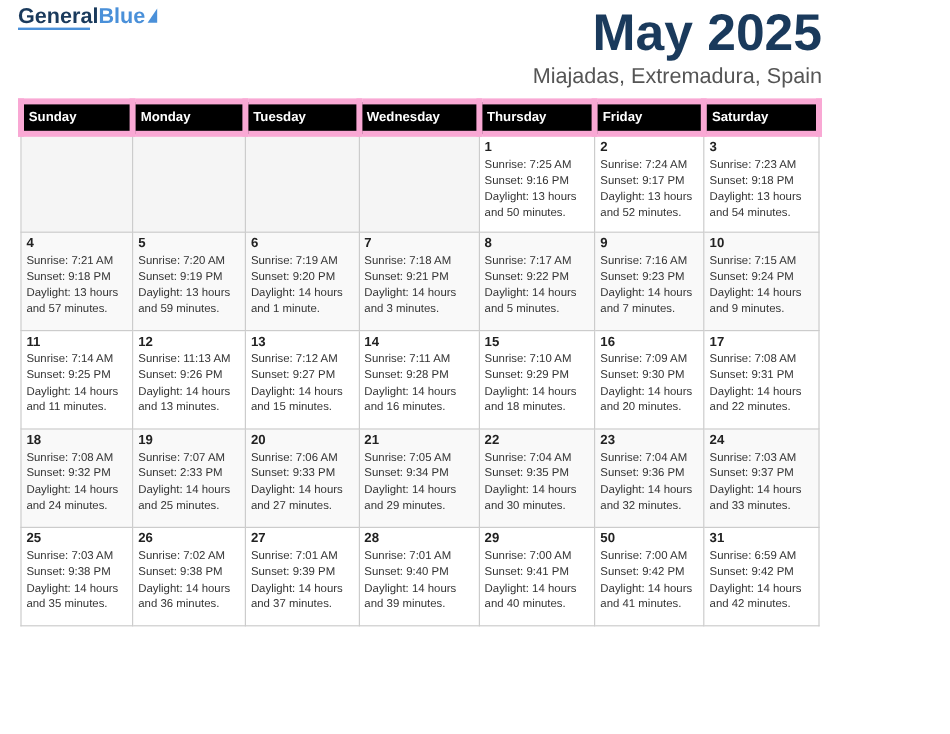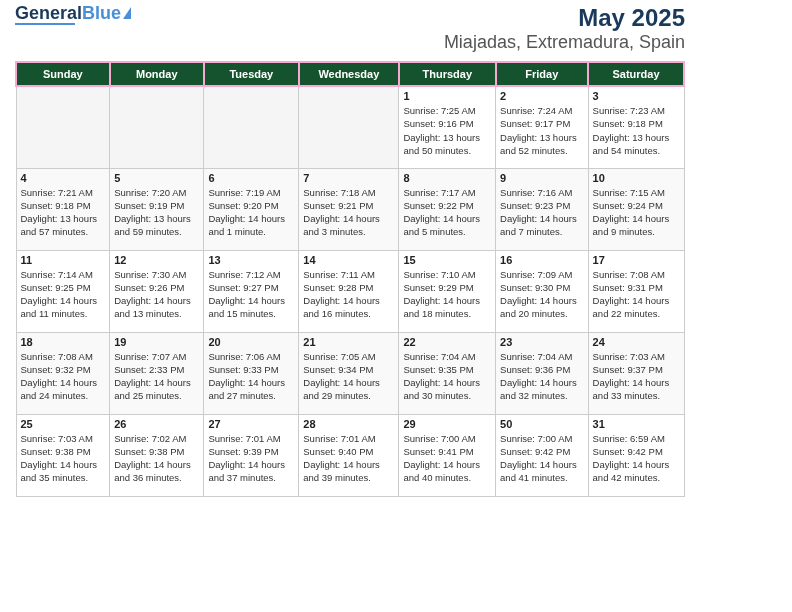--- a/index.html
+++ b/index.html
@@ -39,41 +39,41 @@
     .logo-line {
       width: 60px;
       height: 2px;
       background: #4a90d9;
       margin-top: 1px;
     }
     .title-section {
       text-align: right;
     }
     .main-title {
-      font-size: 24px;
+      font-size: 43px;
       font-weight: bold;
       color: #1a3a5c;
     }
     .subtitle {
       font-size: 18px;
       color: #555;
     }
     .calendar {
       width: 100%;
       border-collapse: collapse;
       font-size: 10px;
     }
     .calendar th {
-      background: #14532d;
+      background: #000000;
       color: #fff;
       padding: 5px 4px;
-      text-align: center;
+      text-align: left;
       font-size: 11px;
       font-weight: bold;
-      border: 2px solid #f9a8d4;
+      border: 5px solid #f9a8d4;
     }
     .calendar td {
       border: 1px solid #ccc;
       vertical-align: top;
       padding: 3px 4px;
       width: 113px;
       height: 82px;
       background: #fff;
     }
     .calendar td.empty {
@@ -208,21 +208,21 @@
         <tr>
           <td>
             <div class="day-number">11</div>
             <div class="day-info" style="white-space: pre-line;">Sunrise: 7:14 AM
 Sunset: 9:25 PM
 Daylight: 14 hours
 and 11 minutes.</div>
           </td>
           <td>
             <div class="day-number">12</div>
-            <div class="day-info" style="white-space: pre-line;">Sunrise: 7:30 AM
+            <div class="day-info" style="white-space: pre-line;">Sunrise: 11:13 AM
 Sunset: 9:26 PM
 Daylight: 14 hours
 and 13 minutes.</div>
           </td>
           <td>
             <div class="day-number">13</div>
             <div class="day-info" style="white-space: pre-line;">Sunrise: 7:12 AM
 Sunset: 9:27 PM
 Daylight: 14 hours
 and 15 minutes.</div>

